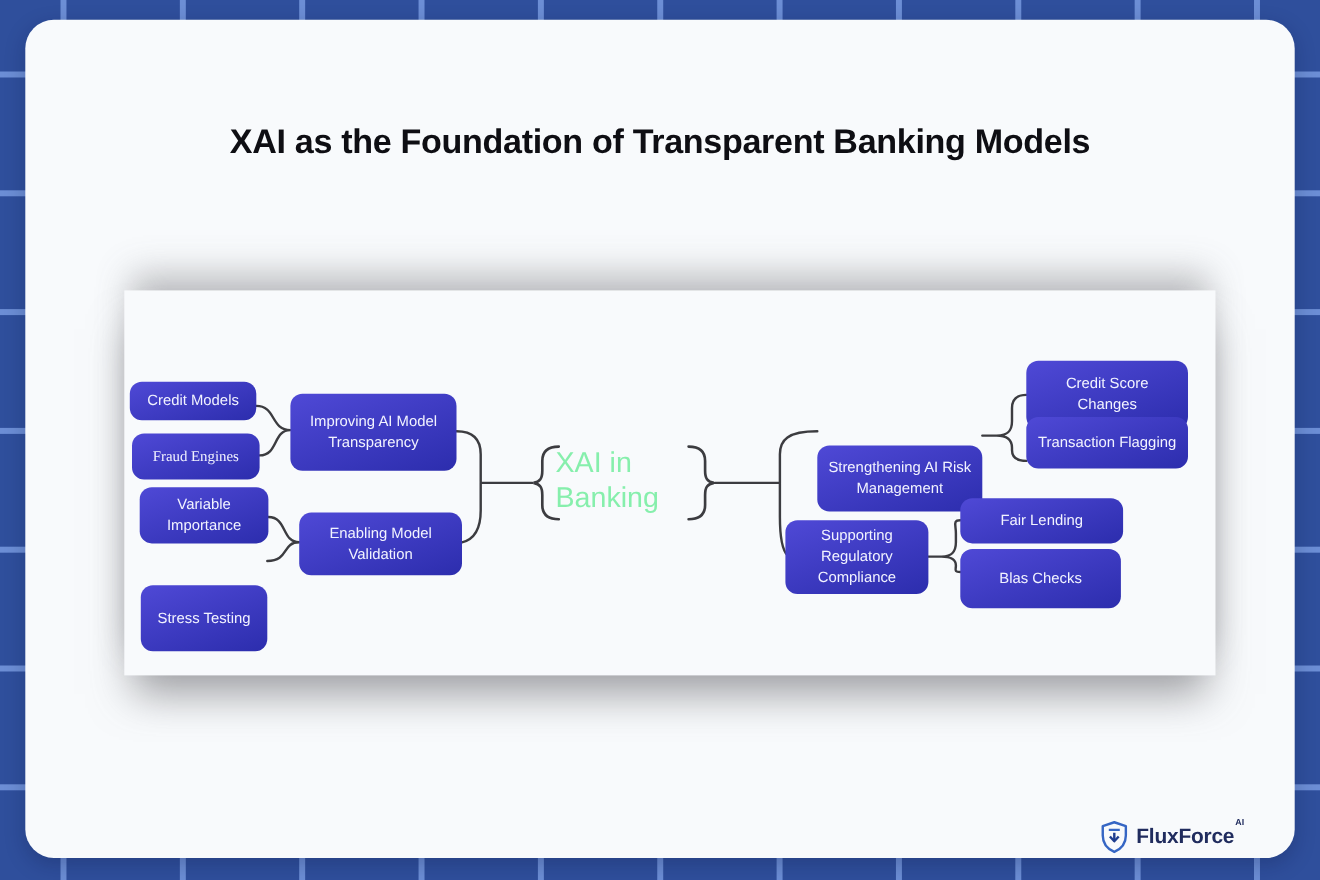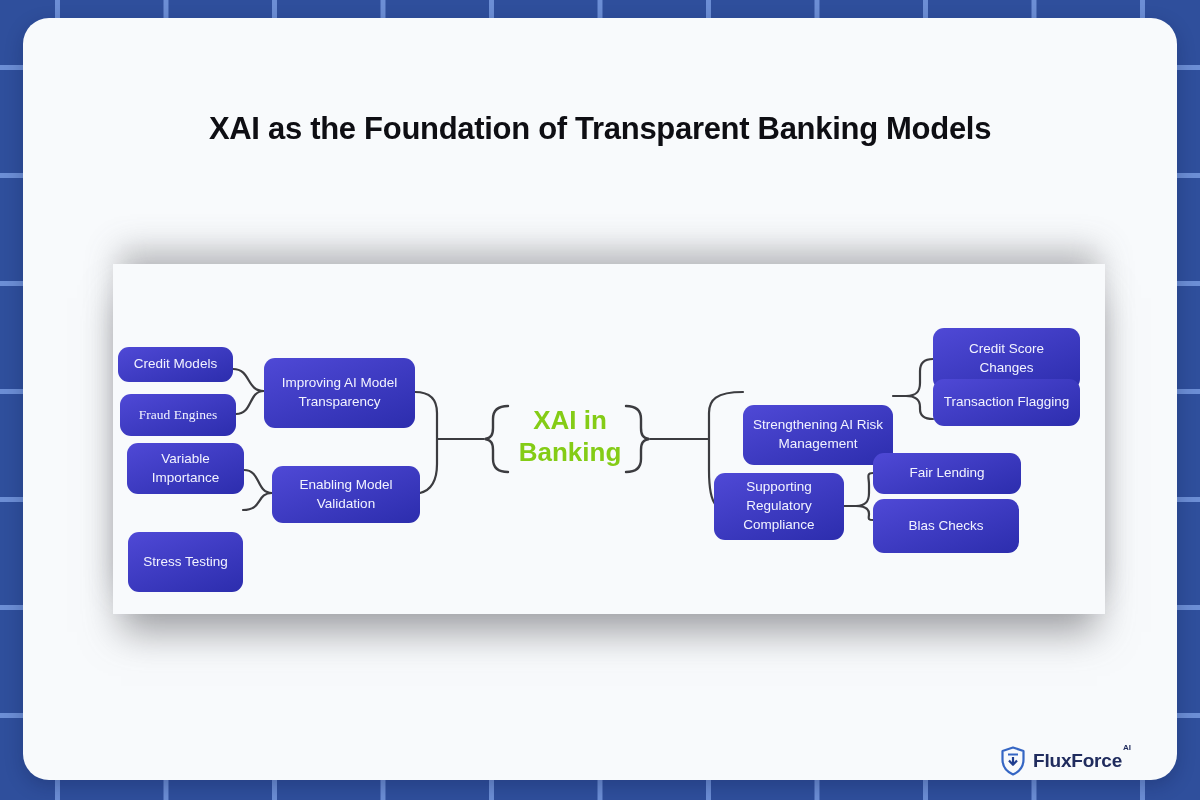--- a/index.html
+++ b/index.html
@@ -30,21 +30,21 @@
   }
   .connector-svg{position:absolute;left:0;top:0;width:1200px;height:800px;pointer-events:none;}
   .node{
     position:absolute;display:flex;align-items:center;justify-content:center;
     text-align:center;color:#f2f3ff;font-size:13.5px;line-height:1.4;
     background:linear-gradient(160deg,#4f49d6 0%,#2c2dad 100%);
     border-radius:11px;padding:2px 10px;box-sizing:border-box;
   }
   .center-label{
     position:absolute;left:505px;top:404px;width:130px;
-    text-align:center;font-size:26px;line-height:32px;font-weight:700;color:#84cc16;
+    text-align:left;font-size:26px;line-height:32px;font-weight:400;color:#86efac;
   }
   .brand{
     position:absolute;left:1000px;top:744px;height:34px;
     display:flex;align-items:center;gap:7px;
   }
   .brand-text{font-size:19px;font-weight:800;color:#202c5e;letter-spacing:-0.2px;}
   .brand-sup{font-size:8px;font-weight:700;color:#202c5e;vertical-align:top;position:relative;top:-7px;margin-left:1px;}
   
   .n-credit-models{left:118px;top:347px;width:115px;height:35px;}
   .n-fraud-engines{left:120px;top:394px;width:116px;height:42px;font-family:Liberation Serif, serif;}

